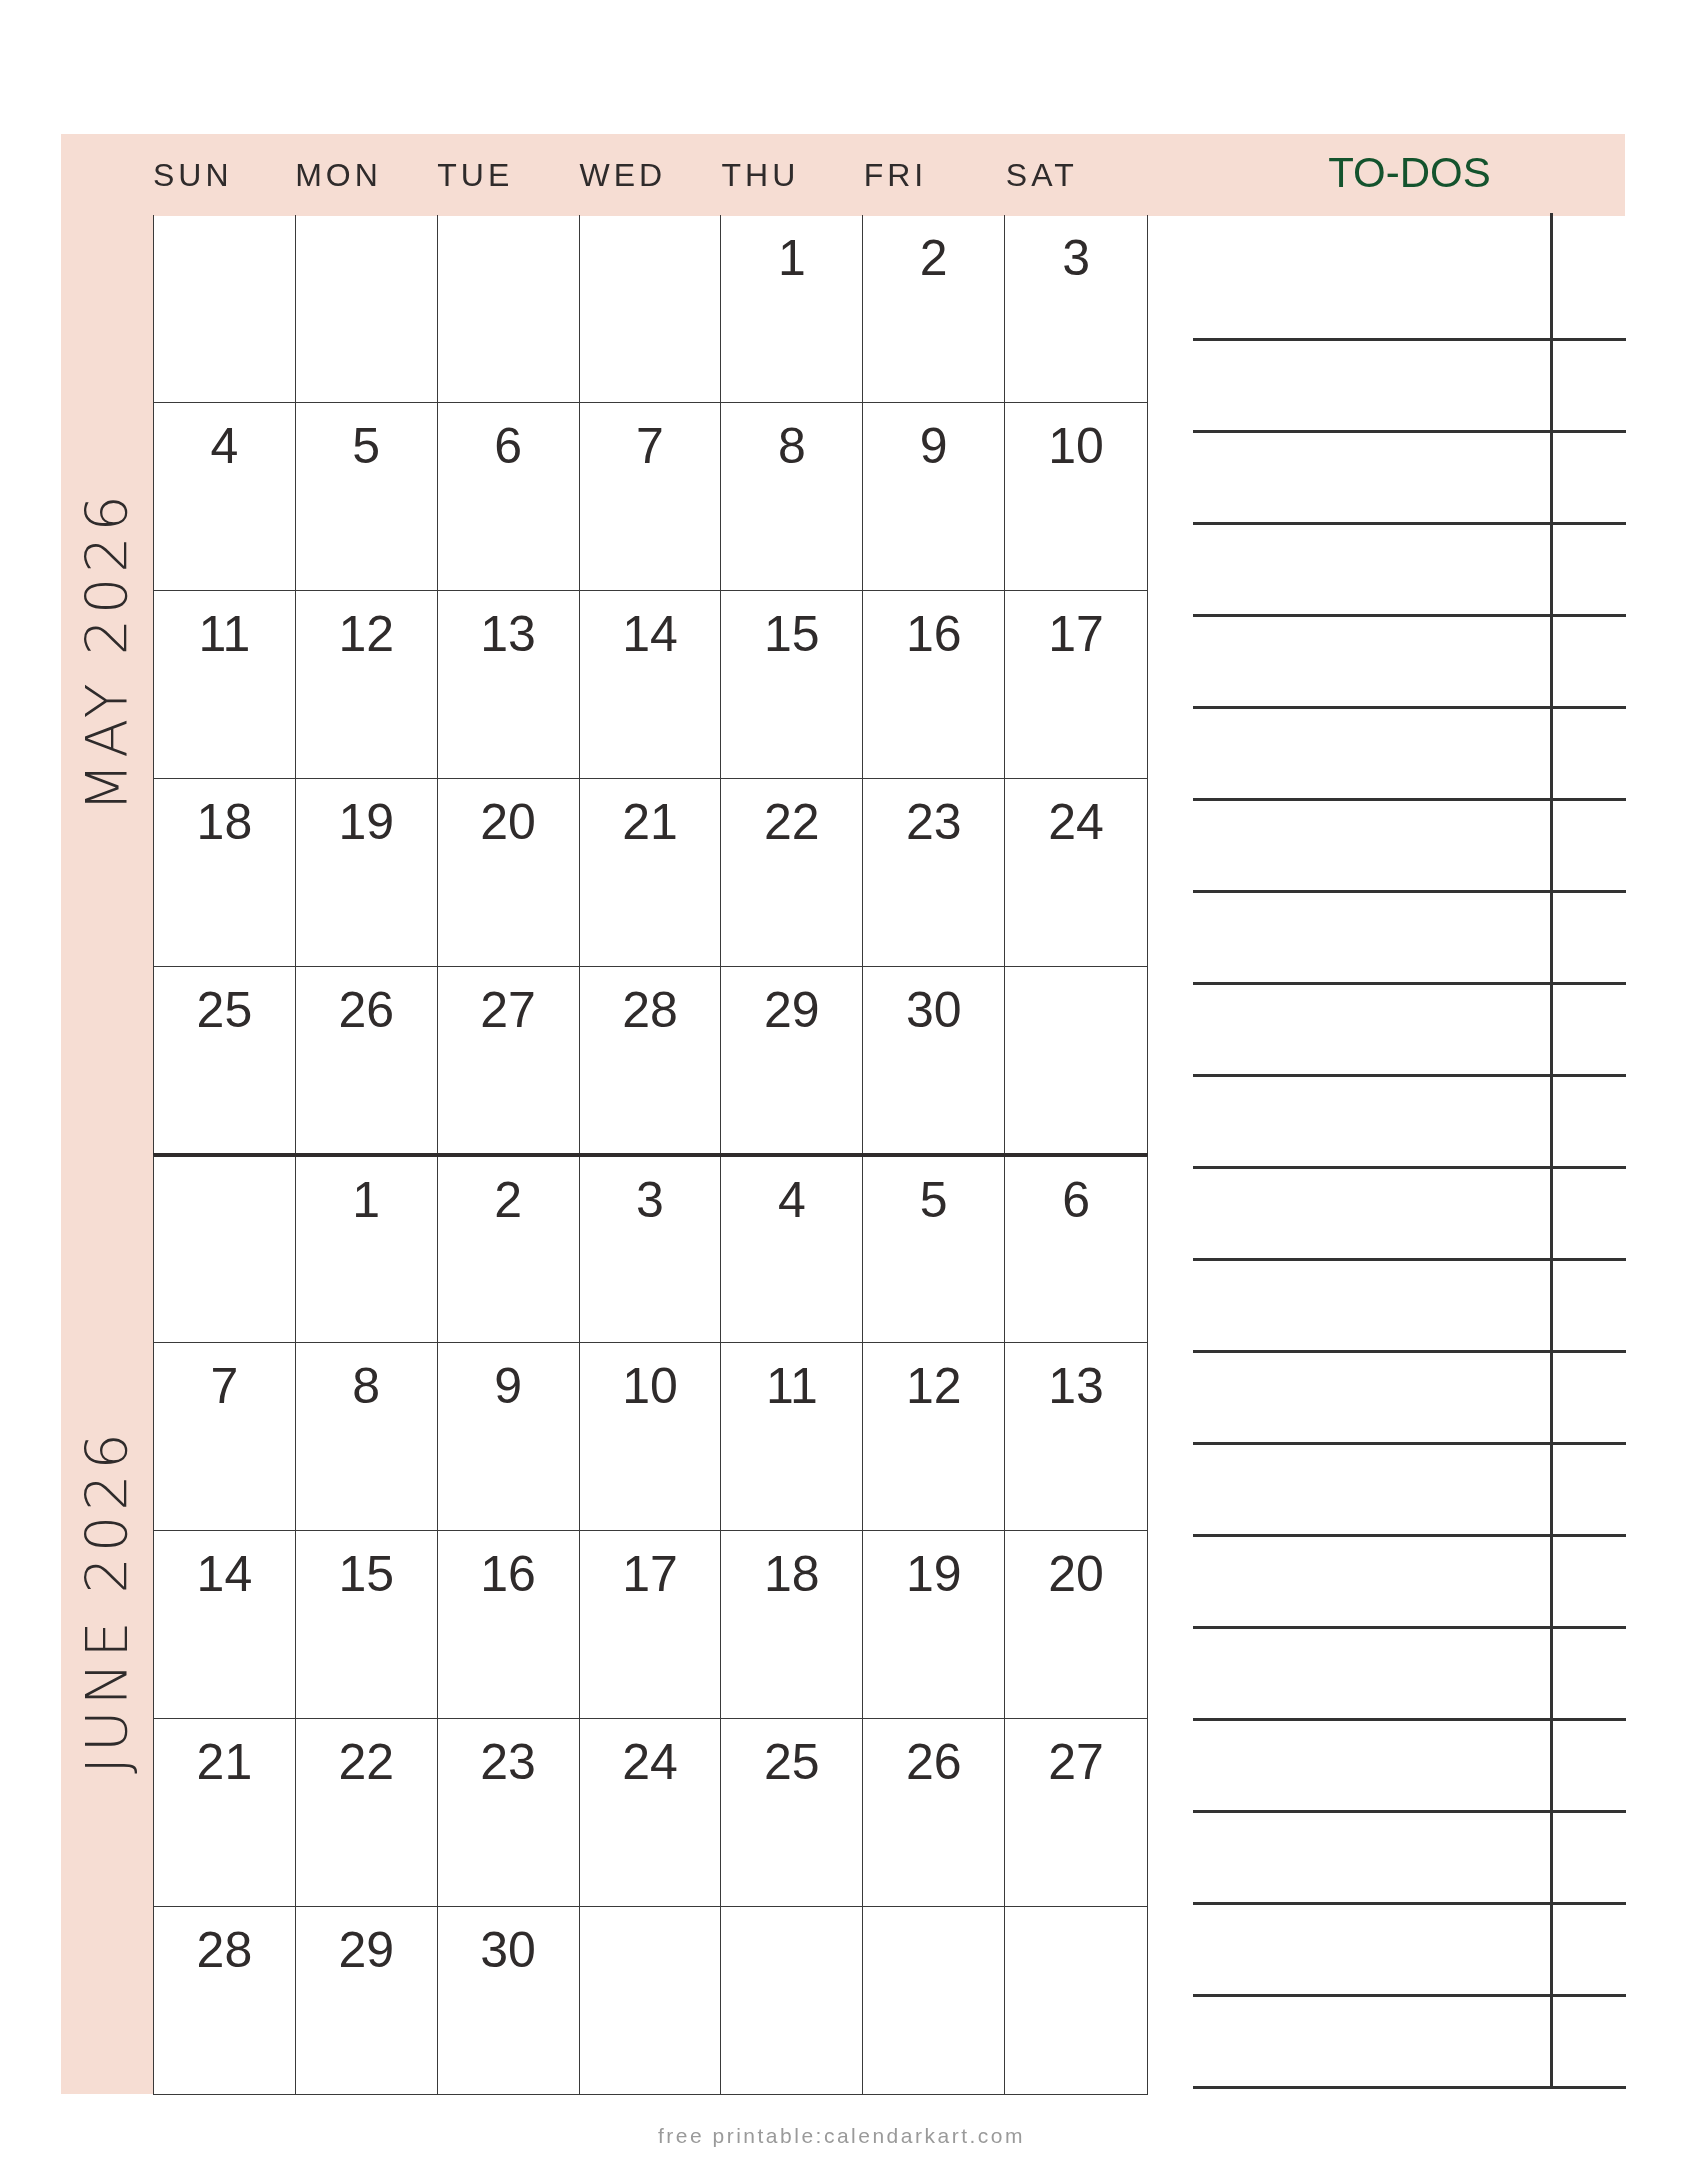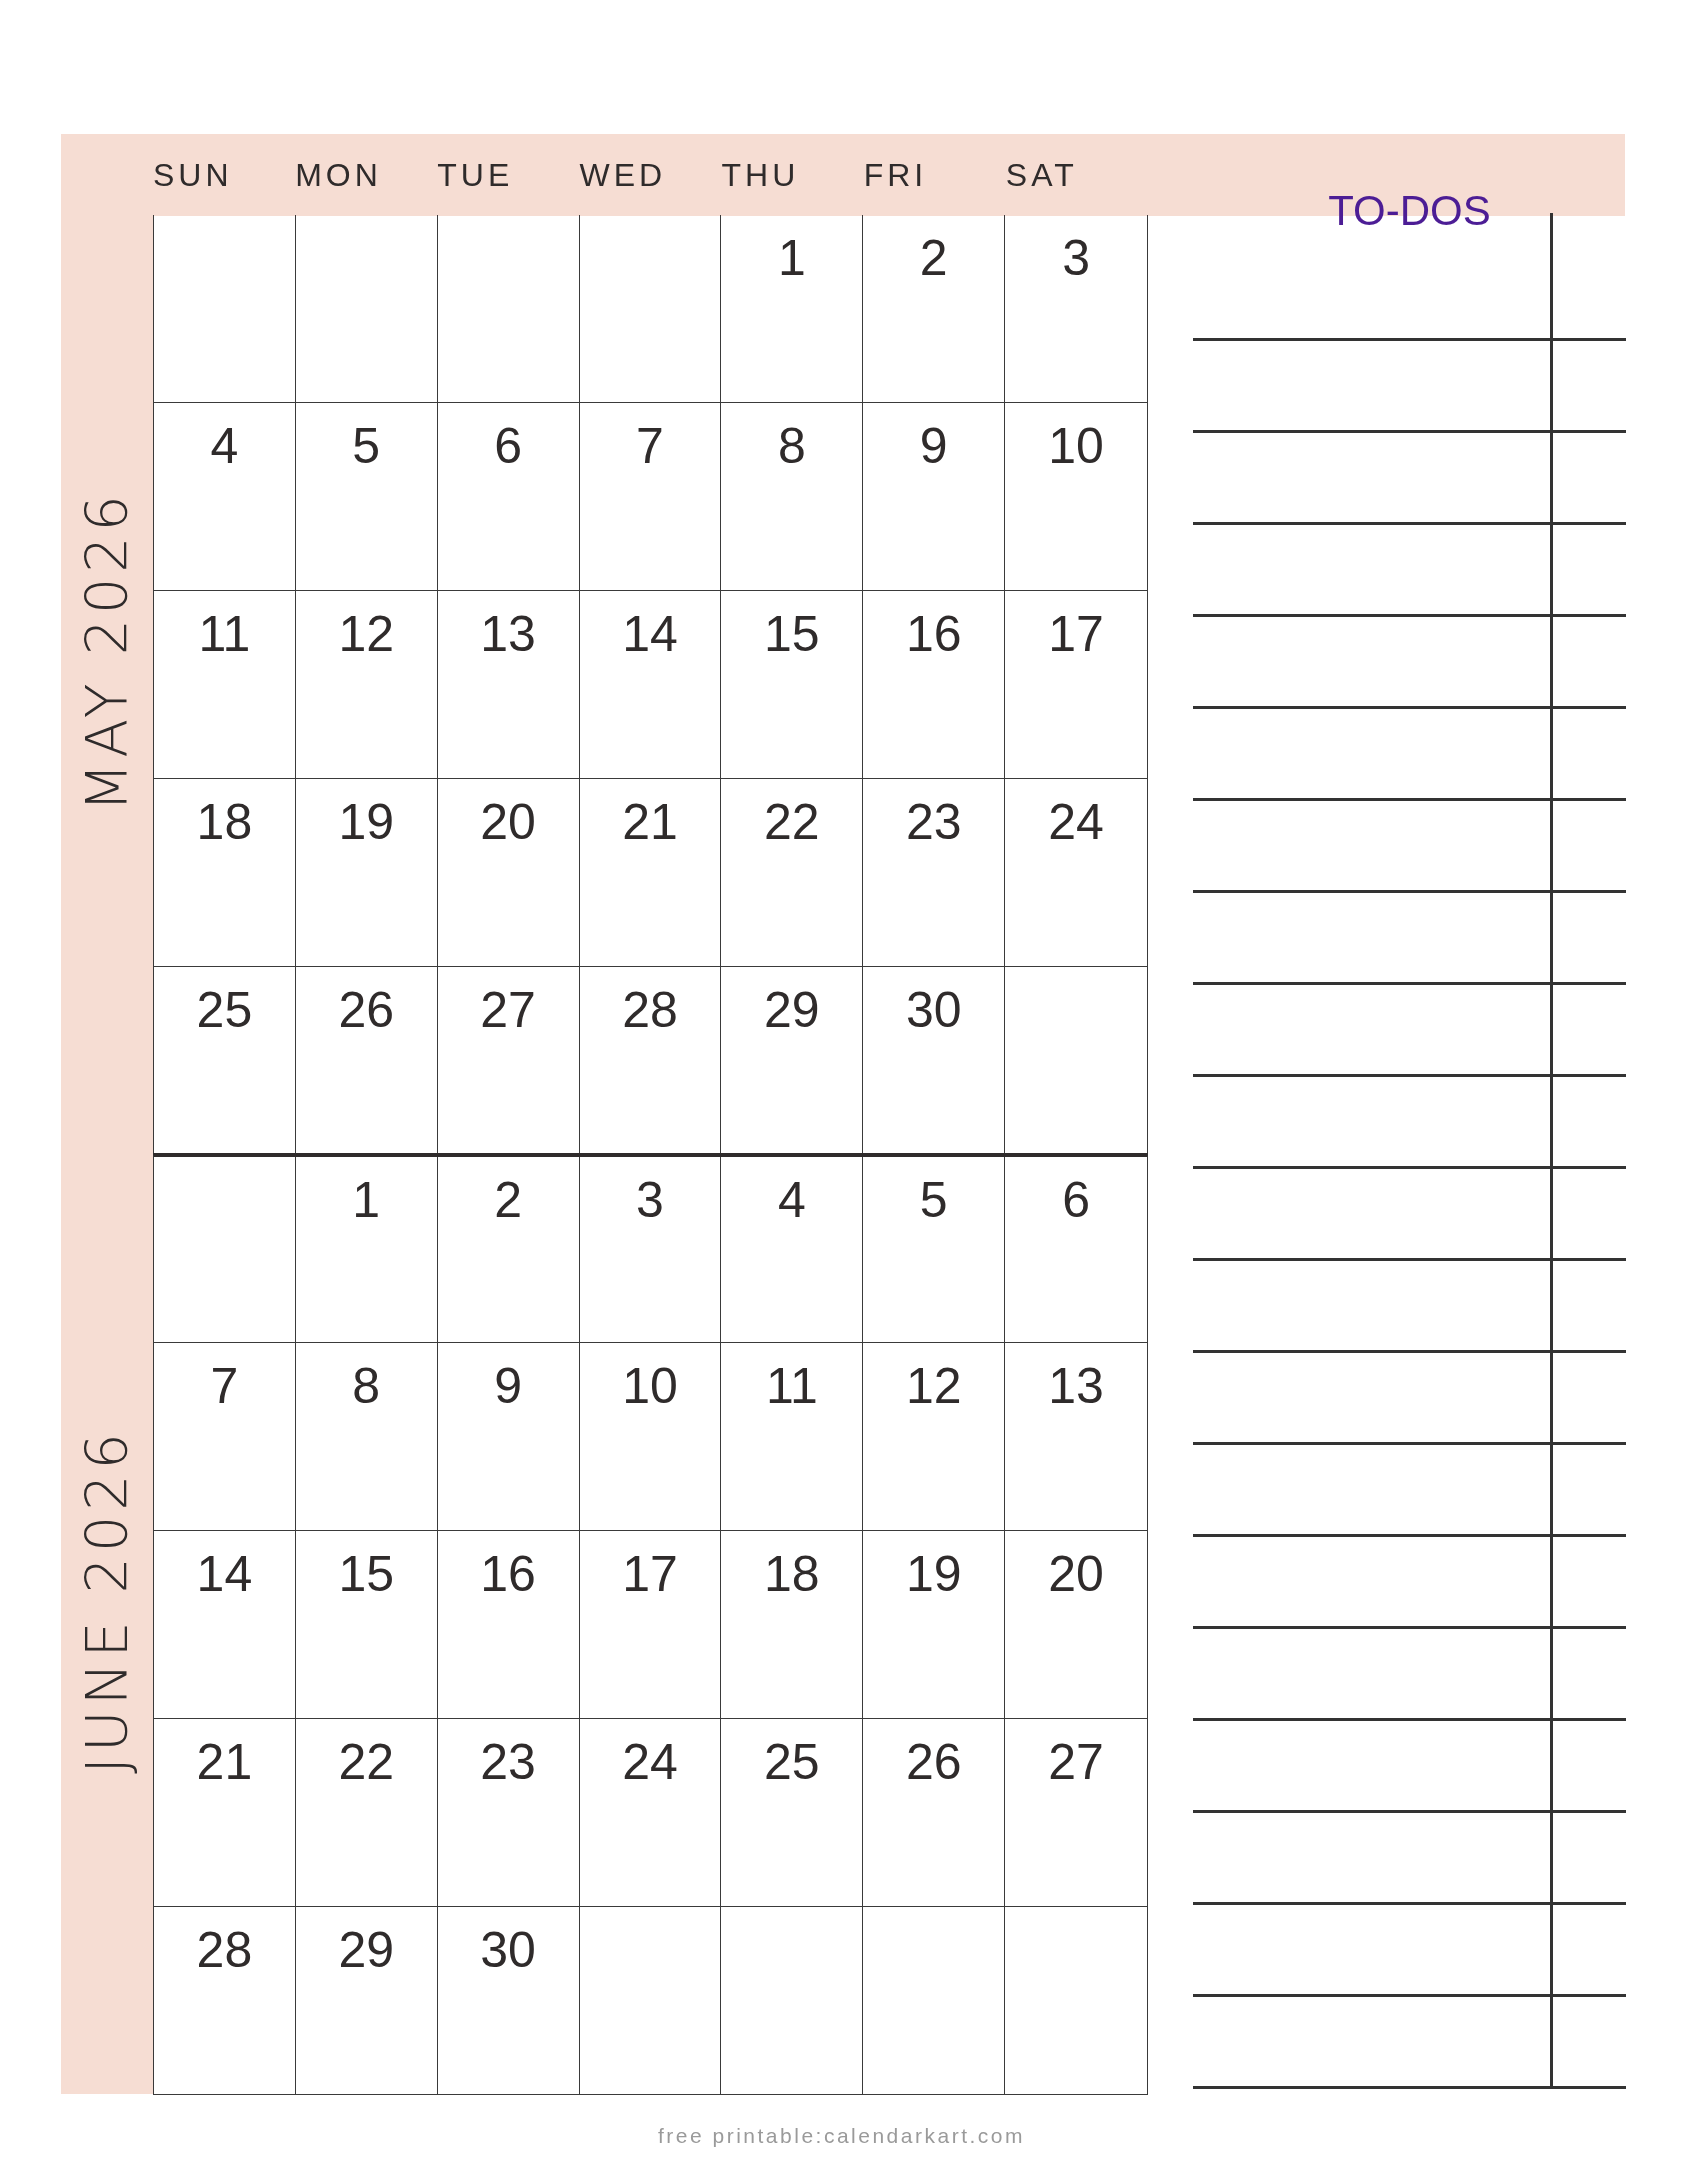--- a/index.html
+++ b/index.html
@@ -3,21 +3,21 @@
 <meta charset="utf-8">
 <style>
   html, body { margin: 0; padding: 0; background: #ffffff; }
   body { width: 1683px; height: 2178px; position: relative; overflow: hidden;
          font-family: "Liberation Sans", "DejaVu Sans", sans-serif; color: #2f2b2b; }
   .pink-top { position: absolute; left: 61px; top: 134px; width: 1564px; height: 82px; background: #f6ddd3; }
   .pink-left { position: absolute; left: 61px; top: 134px; width: 92px; height: 1960px; background: #f6ddd3; }
   .dow-row { position: absolute; left: 153px; top: 134px; width: 995px; height: 82px; display: flex; }
   .dow { flex: 1; text-align: left; line-height: 82px; font-size: 32px; letter-spacing: 4px; color: #2f2b2b; }
   .todo-title { position: absolute; left: 1193px; width: 433px; top: 134px; height: 77px; line-height: 77px;
-                text-align: center; font-size: 42px; color: #4c1d95; margin-top: 38px; }
+                text-align: center; font-size: 42px; color: #14532d; }
   .month-label { position: absolute; left: 61px; width: 92px; display: flex; align-items: center; justify-content: center; }
   .month-label span { display: block; transform: rotate(-90deg); white-space: nowrap; font-size: 57px;
                       letter-spacing: 5px; color: #2f2b2b; font-family: "DejaVu Sans", sans-serif; font-weight: 300; }
   .grid { position: absolute; left: 153px; width: 995px; display: grid;
           grid-template-columns: repeat(7, 1fr); border-left: 1.5px solid #3a3a3a; border-right: 1.5px solid #3a3a3a; box-sizing: border-box; }
   .cell { height: 188px; box-sizing: border-box; border-right: 1.3px solid #3a3a3a; border-bottom: 1.3px solid #3a3a3a;
           text-align: center; font-size: 50px; padding-top: 14px; color: #2f2b2b; }
   .cell:nth-child(7n) { border-right: none; }
   .grid.may { top: 215px; }
   .grid.june { top: 1153px; border-top: 4px solid #2f2b2b; }

